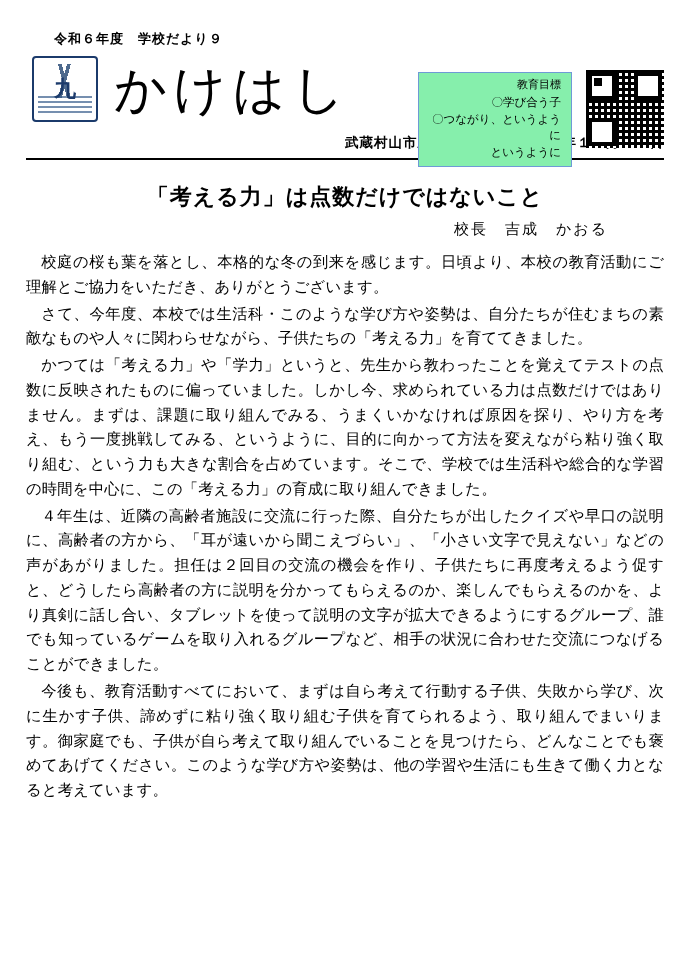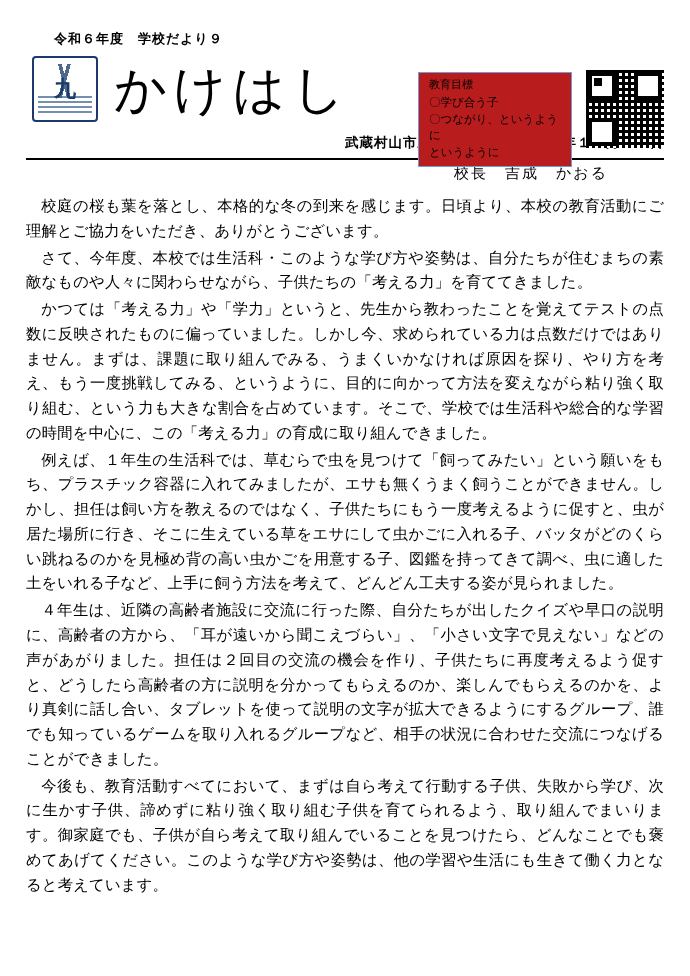--- a/index.html
+++ b/index.html
@@ -87,22 +87,23 @@
   }
   .goals-box {
     position: absolute;
     right: 92px;
     top: 22px;
     border: 1px solid #6f9ad6;
     padding: 4px 10px 5px 10px;
     font-size: 11.5px;
     line-height: 1.45;
     font-family: "DejaVu Sans", "Liberation Sans", sans-serif;
-    background: #b91c1c;
+    background: #86efac;
     width: 132px;
+    text-align: right;
   }
   .goals-box .goal-head {
     font-size: 11px;
     margin-bottom: 1px;
   }
   .qr {
     position: absolute;
     right: 0;
     top: 20px;
     width: 78px;
@@ -196,24 +197,24 @@
 
       <div class="qr">
         <div class="qr-bl"></div>
         <div class="qr-core"></div>
       </div>
     </div>
 
     <div class="school-line">武蔵村山市立第九小学校　令和６年１１月２９日</div>
   </div>
 
+  <div class="article-title">「考える力」は点数だけではないこと</div>
   <div class="byline">校長　吉成　かおる</div>
 
   <div class="body-text">
     <p>校庭の桜も葉を落とし、本格的な冬の到来を感じます。日頃より、本校の教育活動にご理解とご協力をいただき、ありがとうございます。</p>
     <p>さて、今年度、本校では生活科・このような学び方や姿勢は、自分たちが住むまちの素敵なものや人々に関わらせながら、子供たちの「考える力」を育ててきました。</p>
     <p>かつては「考える力」や「学力」というと、先生から教わったことを覚えてテストの点数に反映されたものに偏っていました。しかし今、求められている力は点数だけではありません。まずは、課題に取り組んでみる、うまくいかなければ原因を探り、やり方を考え、もう一度挑戦してみる、というように、目的に向かって方法を変えながら粘り強く取り組む、という力も大きな割合を占めています。そこで、学校では生活科や総合的な学習の時間を中心に、この「考える力」の育成に取り組んできました。</p>
-    <p>例えば、１年生の生活科では、草むらで虫を見つけて「飼ってみたい」という願いをもち、プラスチック容器に入れてみましたが、エサも無くうまく飼うことができません。しかし、担任は飼い方を教えるのではなく、子供たちにもう一度考えるように促すと、虫が居た場所に行き、そこに生えている草をエサにして虫かごに入れる子、バッタがどのくらい跳ねるのかを見極め背の高い虫かごを用意する子、図鑑を持ってきて調べ、虫に適した土をいれる子など、上手に飼う方法を考えて、どんどん工夫する姿が見られました。</p>
     <p>４年生は、近隣の高齢者施設に交流に行った際、自分たちが出したクイズや早口の説明に、高齢者の方から、「耳が遠いから聞こえづらい」、「小さい文字で見えない」などの声があがりました。担任は２回目の交流の機会を作り、子供たちに再度考えるよう促すと、どうしたら高齢者の方に説明を分かってもらえるのか、楽しんでもらえるのかを、より真剣に話し合い、タブレットを使って説明の文字が拡大できるようにするグループ、誰でも知っているゲームを取り入れるグループなど、相手の状況に合わせた交流につなげることができました。</p>
     <p>今後も、教育活動すべてにおいて、まずは自ら考えて行動する子供、失敗から学び、次に生かす子供、諦めずに粘り強く取り組む子供を育てられるよう、取り組んでまいります。御家庭でも、子供が自ら考えて取り組んでいることを見つけたら、どんなことでも褒めてあげてください。このような学び方や姿勢は、他の学習や生活にも生きて働く力となると考えています。</p>
   </div>
 
 </div>
 
 </body></html>

